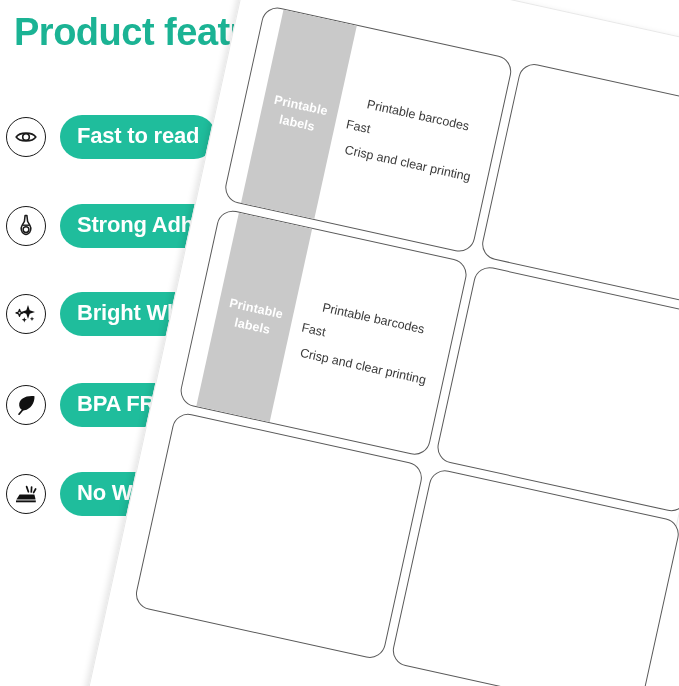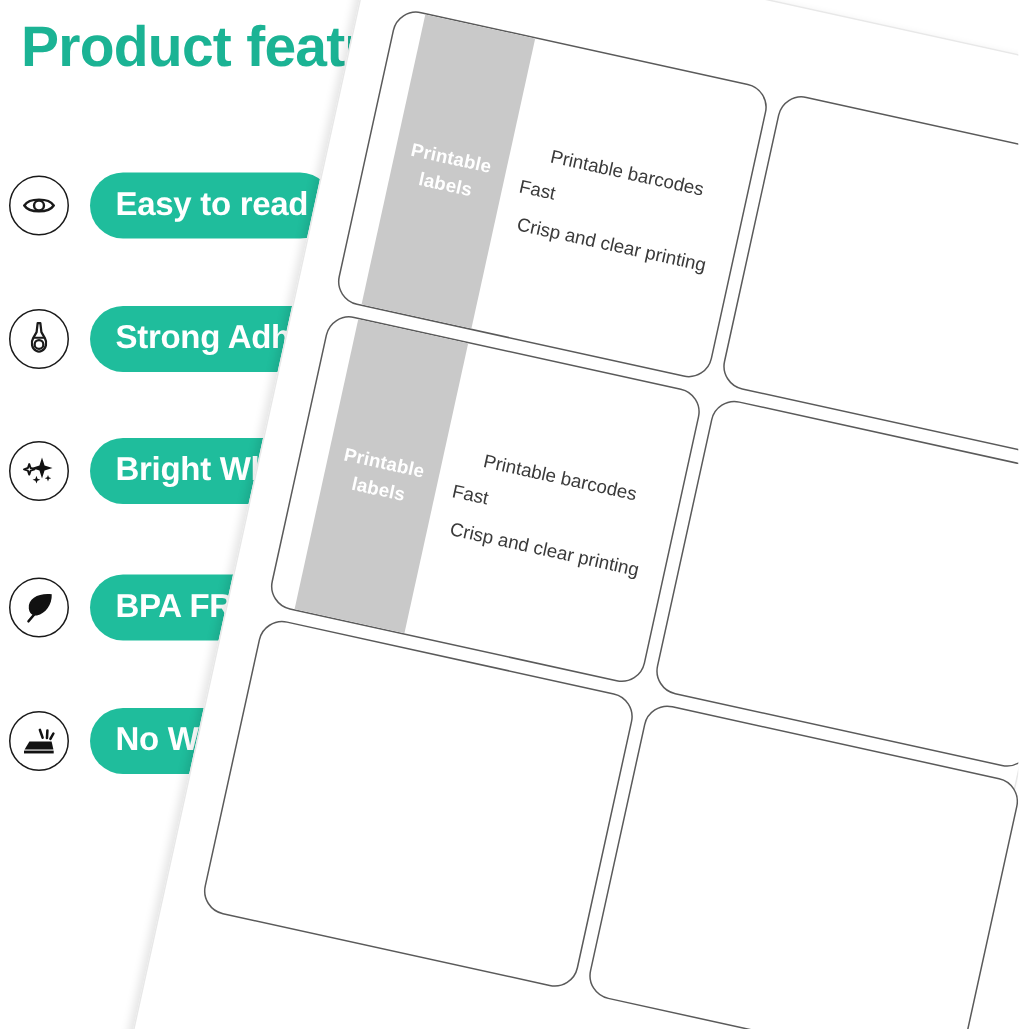--- a/index.html
+++ b/index.html
@@ -132,21 +132,21 @@
 
   <div id="page-title">Product features</div>
 
   <div class="feature-row" style="top:115px">
     <span class="feature-icon">
       <svg width="26" height="26" viewBox="0 0 26 26">
         <path d="M3.2 13 C6.5 7.8, 19.5 7.8, 22.8 13 C19.5 18.2, 6.5 18.2, 3.2 13 Z" fill="none" stroke="#1a1a1a" stroke-width="1.6"></path>
         <circle cx="13" cy="13" r="3.3" fill="none" stroke="#1a1a1a" stroke-width="1.6"></circle>
       </svg>
     </span>
-    <span class="feature-pill">Easy to read</span>
+    <span class="feature-pill">Fast to read</span>
   </div>
 
   <div class="feature-row" style="top:204px">
     <span class="feature-icon">
       <svg width="26" height="26" viewBox="0 0 26 26">
         <path d="M12.1 2.4 L13.9 2.4 L14.6 8.4 L16.9 12.4 C18.6 15.3 17.8 19.4 14.9 20.9
                  C13.7 21.5 12.3 21.5 11.1 20.9 C8.2 19.4 7.4 15.3 9.1 12.4 L11.4 8.4 Z" fill="none" stroke="#1a1a1a" stroke-width="1.5" stroke-linejoin="round"></path>
         <line x1="9.4" y1="12.2" x2="16.6" y2="12.2" stroke="#1a1a1a" stroke-width="1.4"></line>
         <circle cx="13" cy="16.6" r="2.9" fill="none" stroke="#1a1a1a" stroke-width="1.5"></circle>
       </svg>

